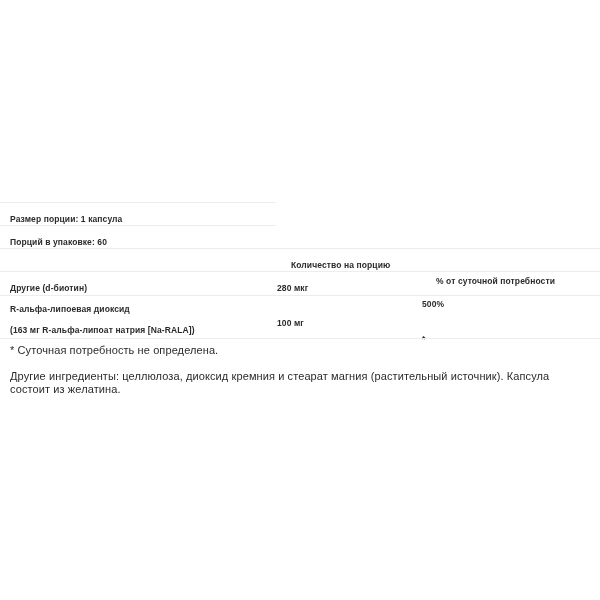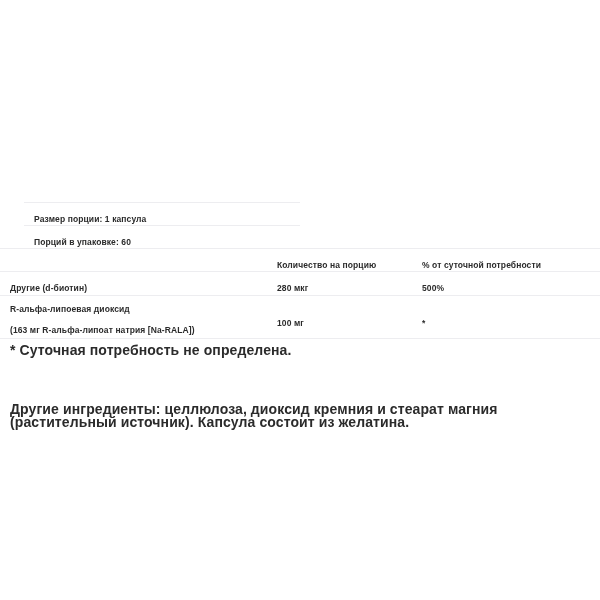--- a/index.html
+++ b/index.html
@@ -36,21 +36,20 @@
   .sf-row {
     position: relative;
     box-sizing: border-box;
     border-top: 1px solid #ededf0;
     width: 600px;
   }
   
   .sf-row.short {
     width: 276px;
     border-top: 1px solid #ededf0;
-    margin-left: 24px;
   }
   .sf-row.short .c1 { width: 266px; }
 
   .sf-row .cells {
     position: relative;
     width: 600px;
     min-height: 22px;
   }
 
   .c1 {
@@ -61,72 +60,71 @@
   }
   .c2 {
     position: absolute;
     left: 277px;
     top: 0;
     width: 140px;
   }
   .c3 {
     position: absolute;
     left: 422px;
-    top: 0;
+    top: 16px;
     width: 170px;
   }
 
   .cell-txt {
     font-size: 8.5px;
     font-weight: bold;
     line-height: 11px;
     letter-spacing: 0.1px;
     color: #2b2b2b;
     white-space: nowrap;
   }
 
   
   .row-serving  .cells { height: 22px; }
   .row-serving  .cell-txt { padding-top: 11px; }
 
   .row-count    .cells { height: 18px; }
   .row-count    .cell-txt { padding-top: 11px; }
 
   .row-head     .cells { height: 22px; }
-  .row-head     .cell-txt { padding-top: 11px; }
+  .row-head     .cell-txt { padding-top: 11px; margin-left: 14px; }
 
   .row-biotin   .cells { height: 23px; }
   .row-biotin   .cell-txt { padding-top: 11px; }
 
   .row-rala     .cells { height: 42px; }
   .row-rala .c1 .line1 { padding-top: 8px; }
   .row-rala .c1 .line2 { padding-top: 10px; }
   .row-rala .c2 .cell-txt,
   .row-rala .c3 .cell-txt { padding-top: 22px; }
 
   .row-foot     .cells { height: 6px; }
 
   
   .note {
     position: absolute;
     left: 10px;
-    font-size: 14px;
-    font-weight: bold;
+    font-size: 11px;
+    font-weight: normal;
     line-height: 12.5px;
     letter-spacing: 0.1px;
     color: #2b2b2b;
   }
   #note-daily {
     top: 344px;
     width: 560px;
   }
   #note-ingredients {
     top: 370px;
     width: 570px;
-    margin-top: 33px;
   }
 </style>
 </head>
 <body>
 
 <div id="panel">
 
   <div class="sf-table">
 
     <div class="sf-row short row-serving">

